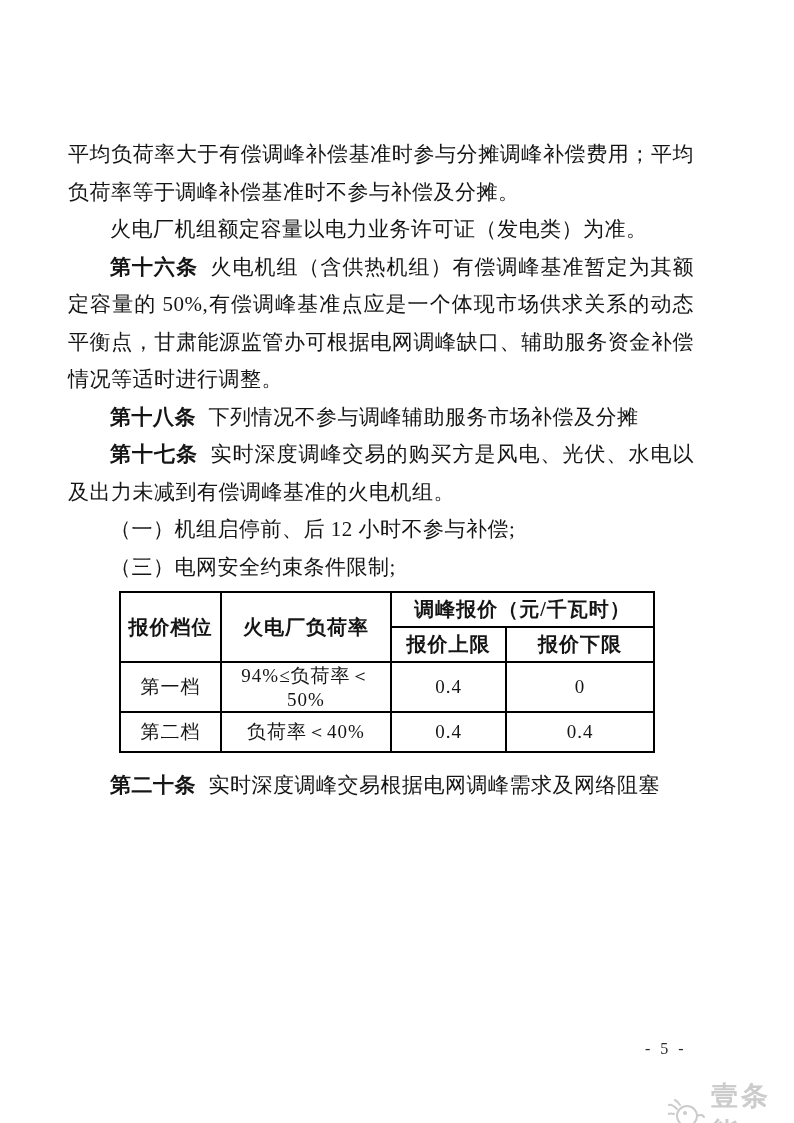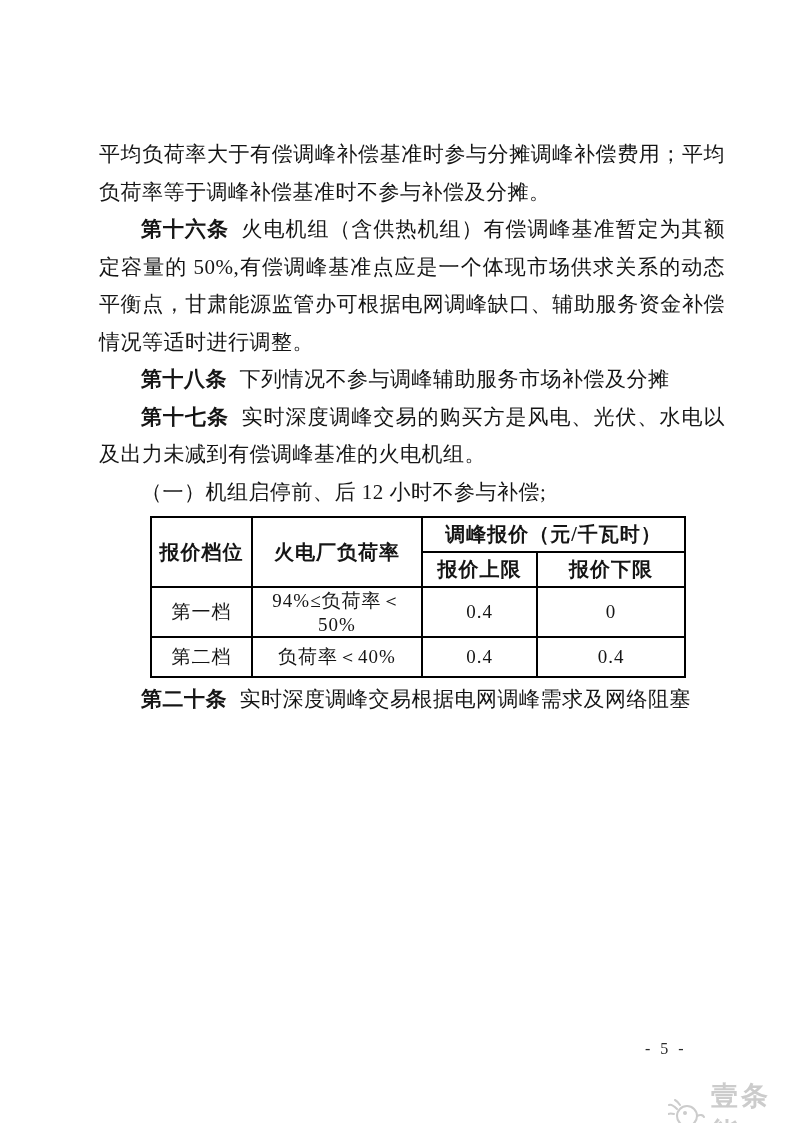--- a/index.html
+++ b/index.html
@@ -8,21 +8,21 @@
     position: relative;
     width: 794px;
     height: 1123px;
     background: #ffffff;
     font-family: "Liberation Serif", "DejaVu Serif", serif;
     color: #151515;
     overflow: hidden;
   }
   .content {
     position: absolute;
-    left: 99px;
+    left: 68px;
     top: 136px;
     width: 626px;
   }
   .para {
     margin: 0;
     font-size: 21px;
     line-height: 37.5px;
     text-align: justify;
     text-justify: inter-ideograph;
     letter-spacing: 0.5px;
@@ -46,21 +46,21 @@
     font-size: 19px;
     font-weight: normal;
     letter-spacing: 1px;
   }
   table.price-table th {
     font-weight: bold;
     font-size: 20px;
   }
   table.price-table thead tr { height: 35px; }
   table.price-table tbody tr { height: 40px; }
-  .closing { margin-top: 3px; }
+  .closing { margin-top: 14px; }
 
   .page-number {
     position: absolute;
     top: 1040px;
     left: 645px;
     font-size: 16px;
     letter-spacing: 3px;
     color: #2a2a2a;
   }
   .watermark {
@@ -81,30 +81,32 @@
   .watermark-icon svg { display: block; }
 </style>
 </head>
 <body>
 
 <div class="page">
   <div class="content">
 
     <p class="para"><span class="lead"></span><span>平均负荷率大于有偿调峰补偿基准时参与分摊调峰补偿费用；平均负荷率等于调峰补偿基准时不参与补偿及分摊。</span></p>
 
+    <p class="para indent"><span class="lead"></span><span>火电厂机组额定容量以电力业务许可证（发电类）为准。</span></p>
 
     <p class="para indent"><span class="lead">第十六条</span><span>火电机组（含供热机组）有偿调峰基准暂定为其额定容量的 50%,有偿调峰基准点应是一个体现市场供求关系的动态平衡点，甘肃能源监管办可根据电网调峰缺口、辅助服务资金补偿情况等适时进行调整。</span></p>
 
     <p class="para indent"><span class="lead">第十八条</span><span>下列情况不参与调峰辅助服务市场补偿及分摊</span></p>
 
     <p class="para indent"><span class="lead">第十七条</span><span>实时深度调峰交易的购买方是风电、光伏、水电以及出力未减到有偿调峰基准的火电机组。</span></p>
 
     <p class="para indent"><span class="lead"></span><span>（一）机组启停前、后 12 小时不参与补偿;</span></p>
 
 
+    <p class="para indent"><span class="lead"></span><span>（三）电网安全约束条件限制;</span></p>
 
 
 
     <table class="price-table">
       <colgroup>
         <col style="width:101px">
         <col style="width:170px">
         <col style="width:115px">
         <col style="width:148px">
       </colgroup>

